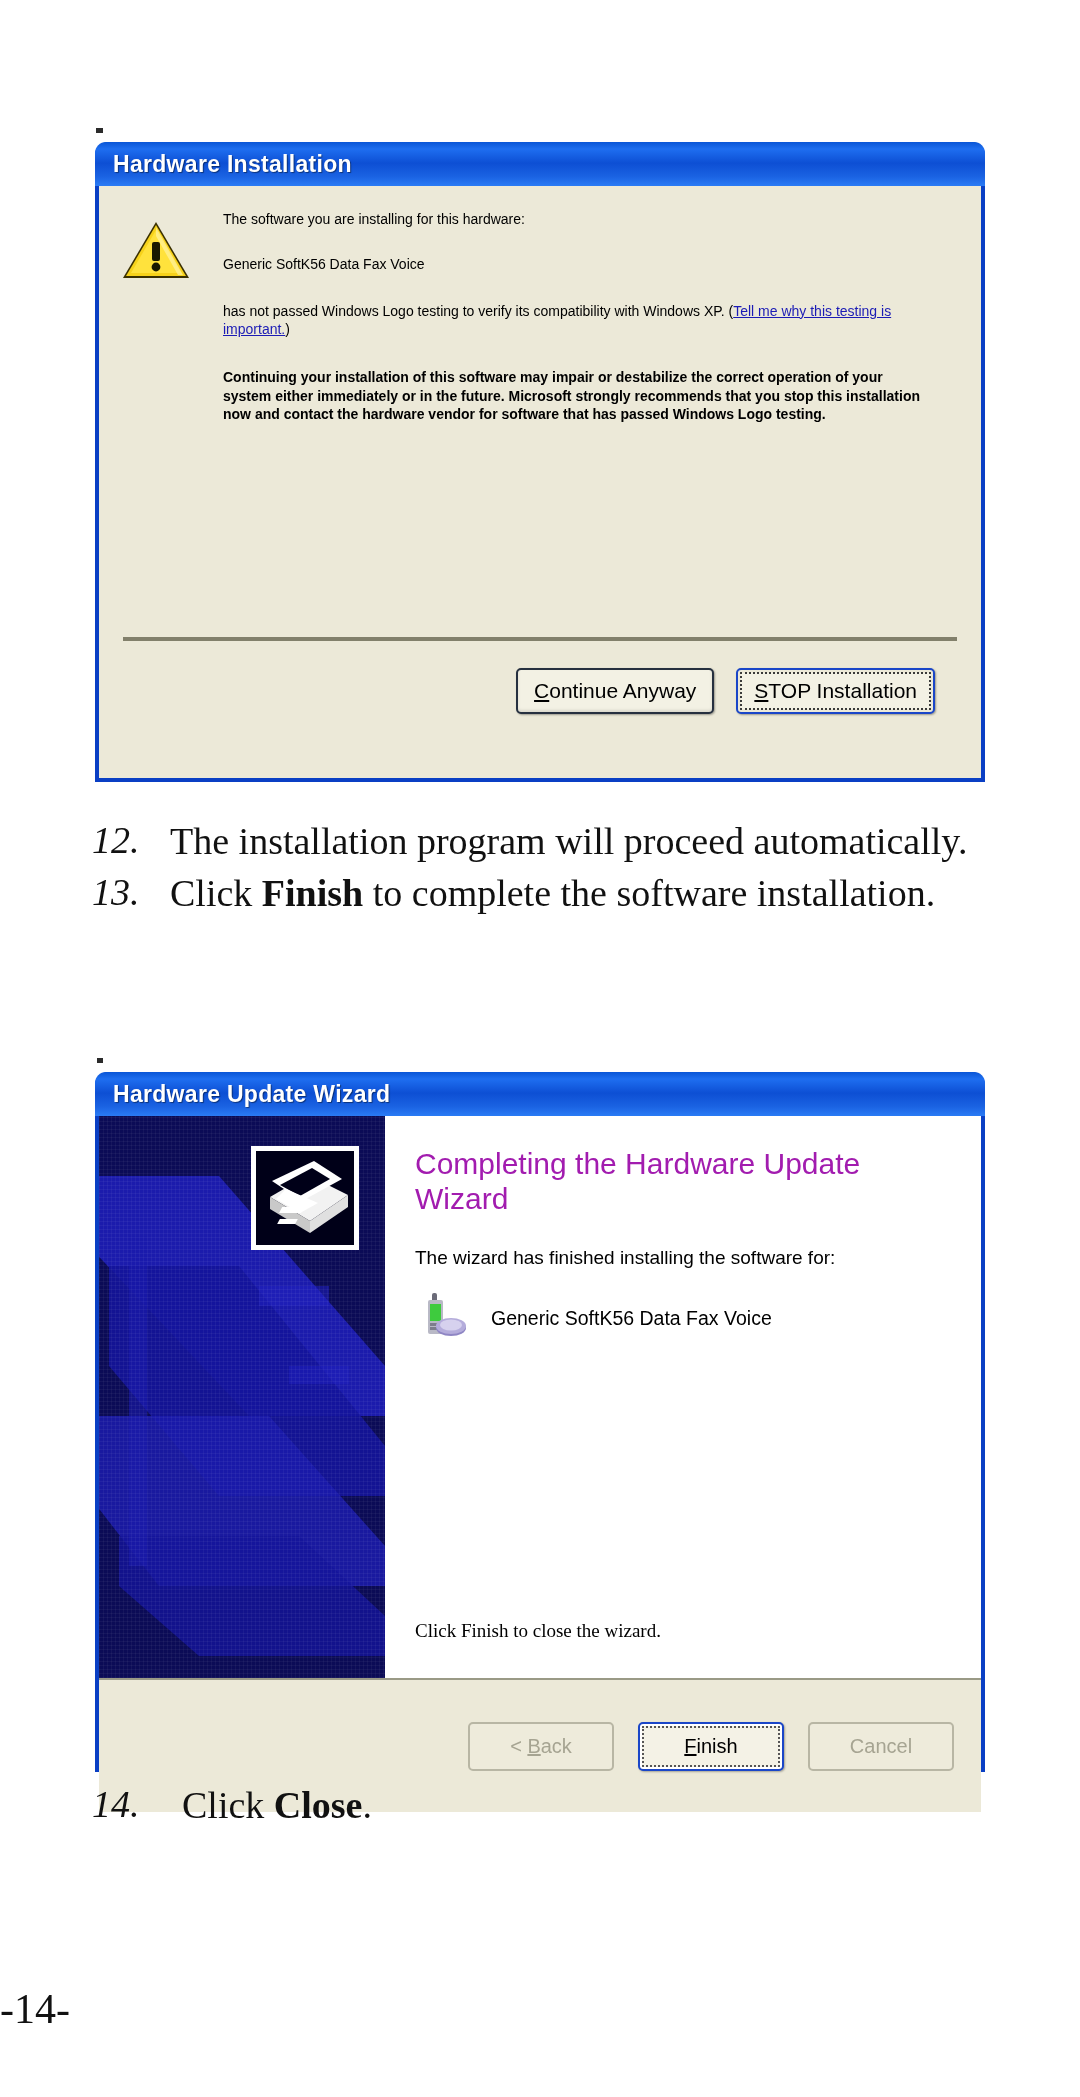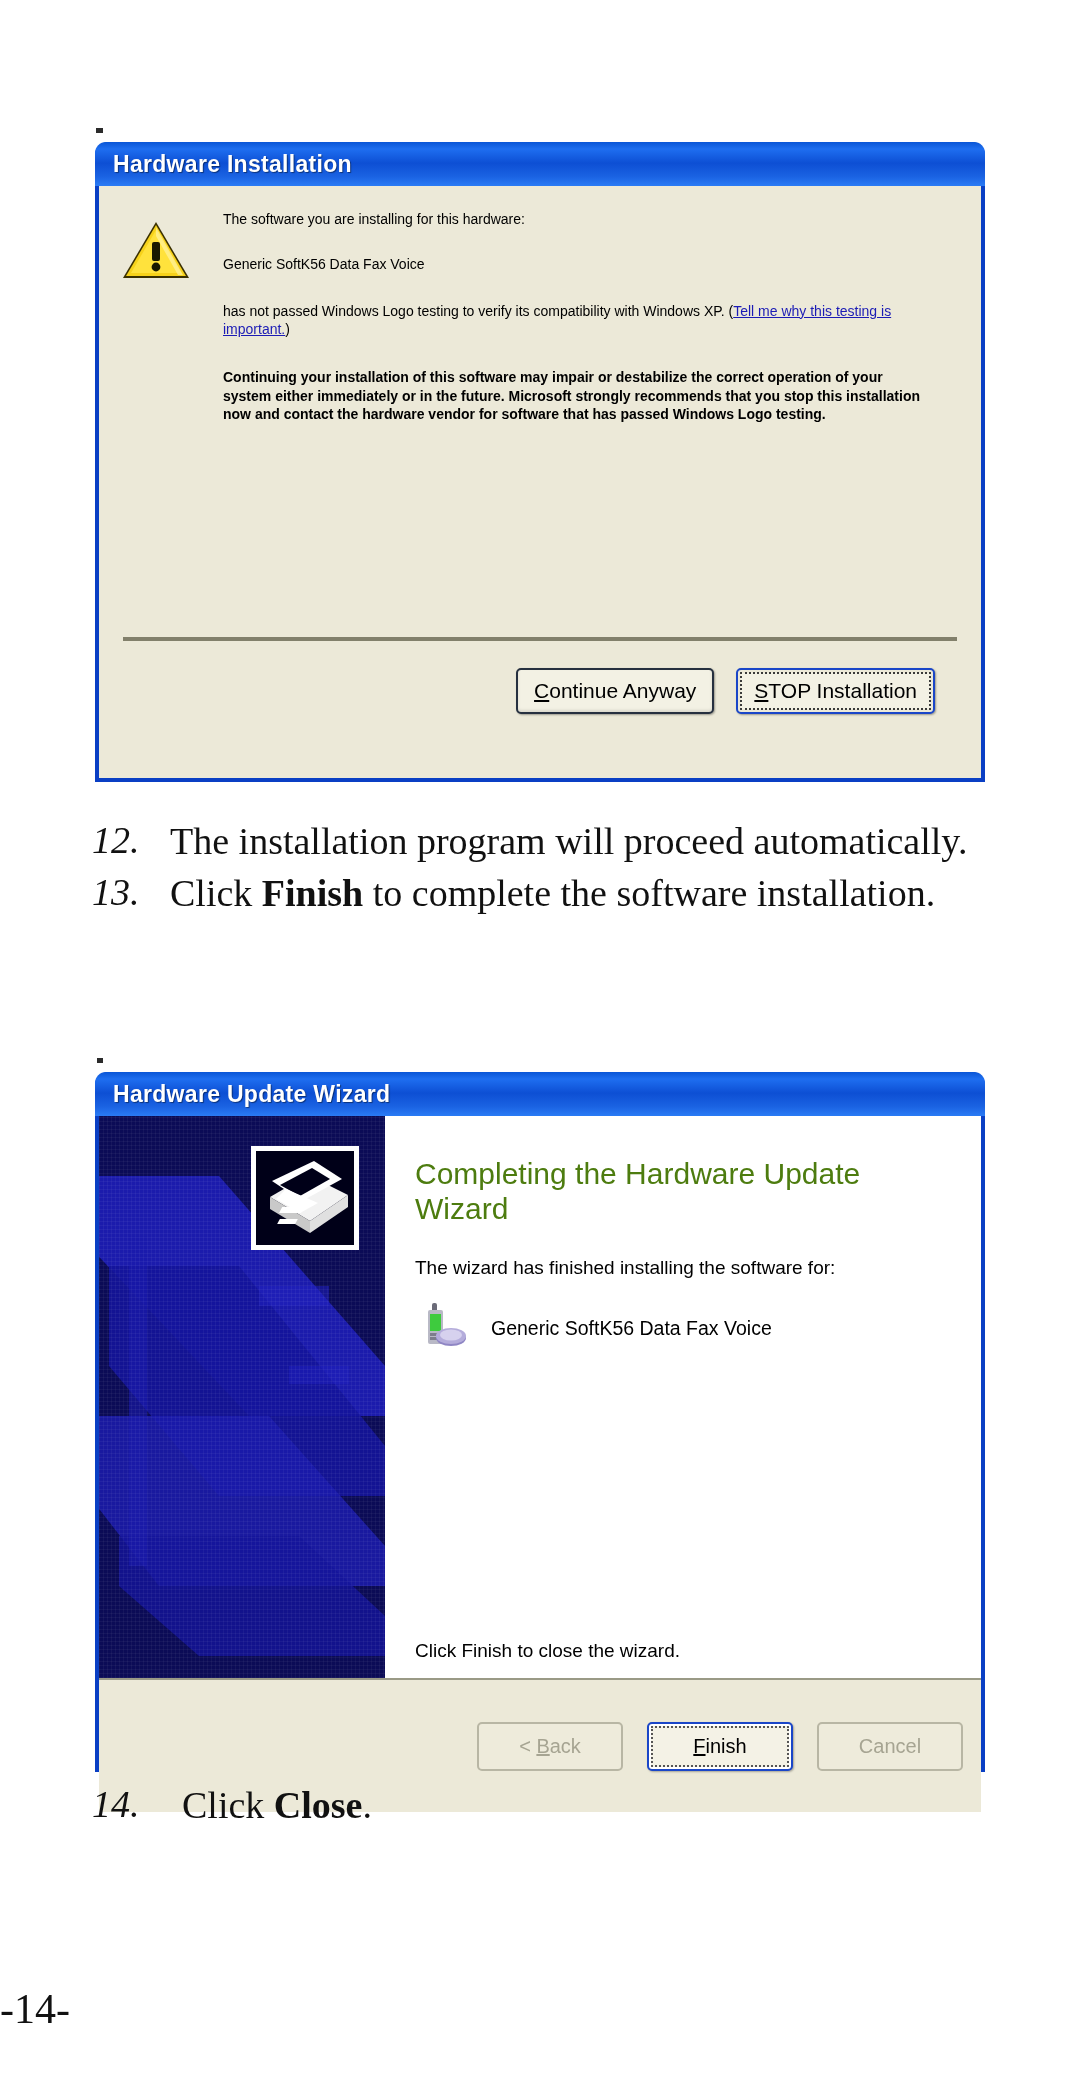--- a/index.html
+++ b/index.html
@@ -180,23 +180,23 @@
   .wiz-content {
     flex: 1;
     padding: 24px 28px 0 30px;
     box-sizing: border-box;
     position: relative;
     background: #ffffff;
   }
   .wiz-heading {
     font-family: "Liberation Sans", sans-serif;
     font-size: 30px;
-    color: #4d7c0f;
+    color: #a21caf;
     line-height: 1.18;
-    margin: 16px 0 30px 0;
+    margin: 6px 0 30px 0;
     max-width: 480px;
   }
   .wiz-sub {
     font-family: "Liberation Sans", sans-serif;
     font-size: 19px;
     color: #000000;
     margin: 0 0 22px 0;
   }
   .wiz-device-row {
     display: flex;
@@ -205,33 +205,33 @@
     margin-left: 8px;
   }
   .wiz-device-name {
     font-family: "Liberation Sans", sans-serif;
     font-size: 19.5px;
     color: #000000;
   }
   .wiz-footnote {
     position: absolute;
     left: 30px;
-    bottom: 16px;
-    font-family: Liberation Sans, sans-serif;
+    bottom: 36px;
+    font-family: Liberation Serif, serif;
     font-size: 19px;
     color: #000000;
   }
   .wiz-buttonbar {
     height: 134px;
     background: #ece9d8;
     border-top: 2px solid #9a9a86;
     display: flex;
     align-items: center;
     justify-content: flex-end;
-    padding-right: 18px;
+    padding-right: 27px;
     box-sizing: border-box;
   }
   .wiz-btn {
     font-family: "Liberation Sans", sans-serif;
     font-size: 20px;
     width: 146px;
     text-align: center;
     padding: 11px 0;
     margin-left: 24px;
     border-radius: 5px;

